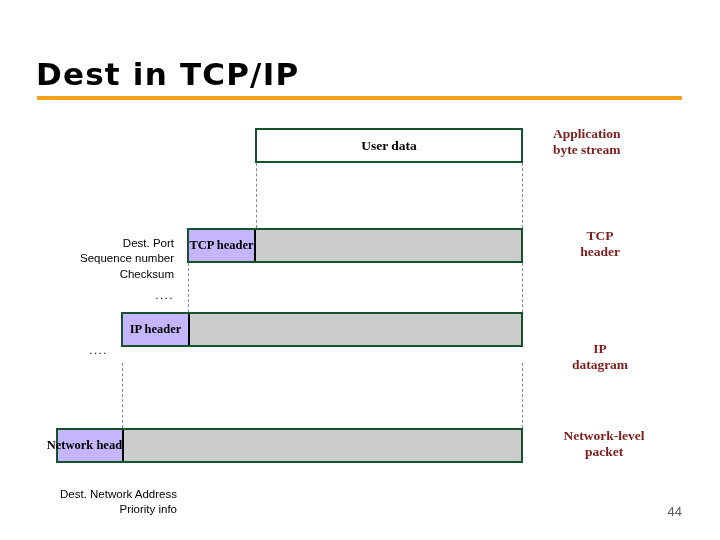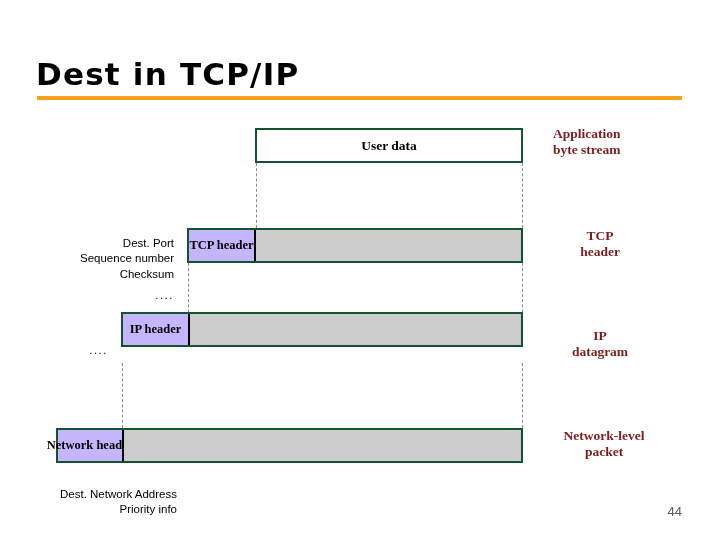--- a/index.html
+++ b/index.html
@@ -181,21 +181,21 @@
 header</div>
       <div class="payload-cell"></div>
     </div>
 
     <div class="stage-label left" style="left:553px; top:126px; width:150px;">Application
 byte stream</div>
 
     <div class="stage-label center" style="left:540px; top:228px; width:120px;">TCP
 header</div>
 
-    <div class="stage-label center" style="left:540px; top:328px; width:120px;">IP
+    <div class="stage-label center" style="left:540px; top:341px; width:120px;">IP
 datagram</div>
 
     <div class="stage-label center" style="left:534px; top:428px; width:140px;">Network-level
 packet</div>
 
     <div class="field-note" style="left:20px; top:220px; width:154px;">
       <span style="white-space: pre-line;">Dest. Port
 Sequence number
 Checksum</span>
       <span class="dots" style="margin-top:6px;">....</span>

